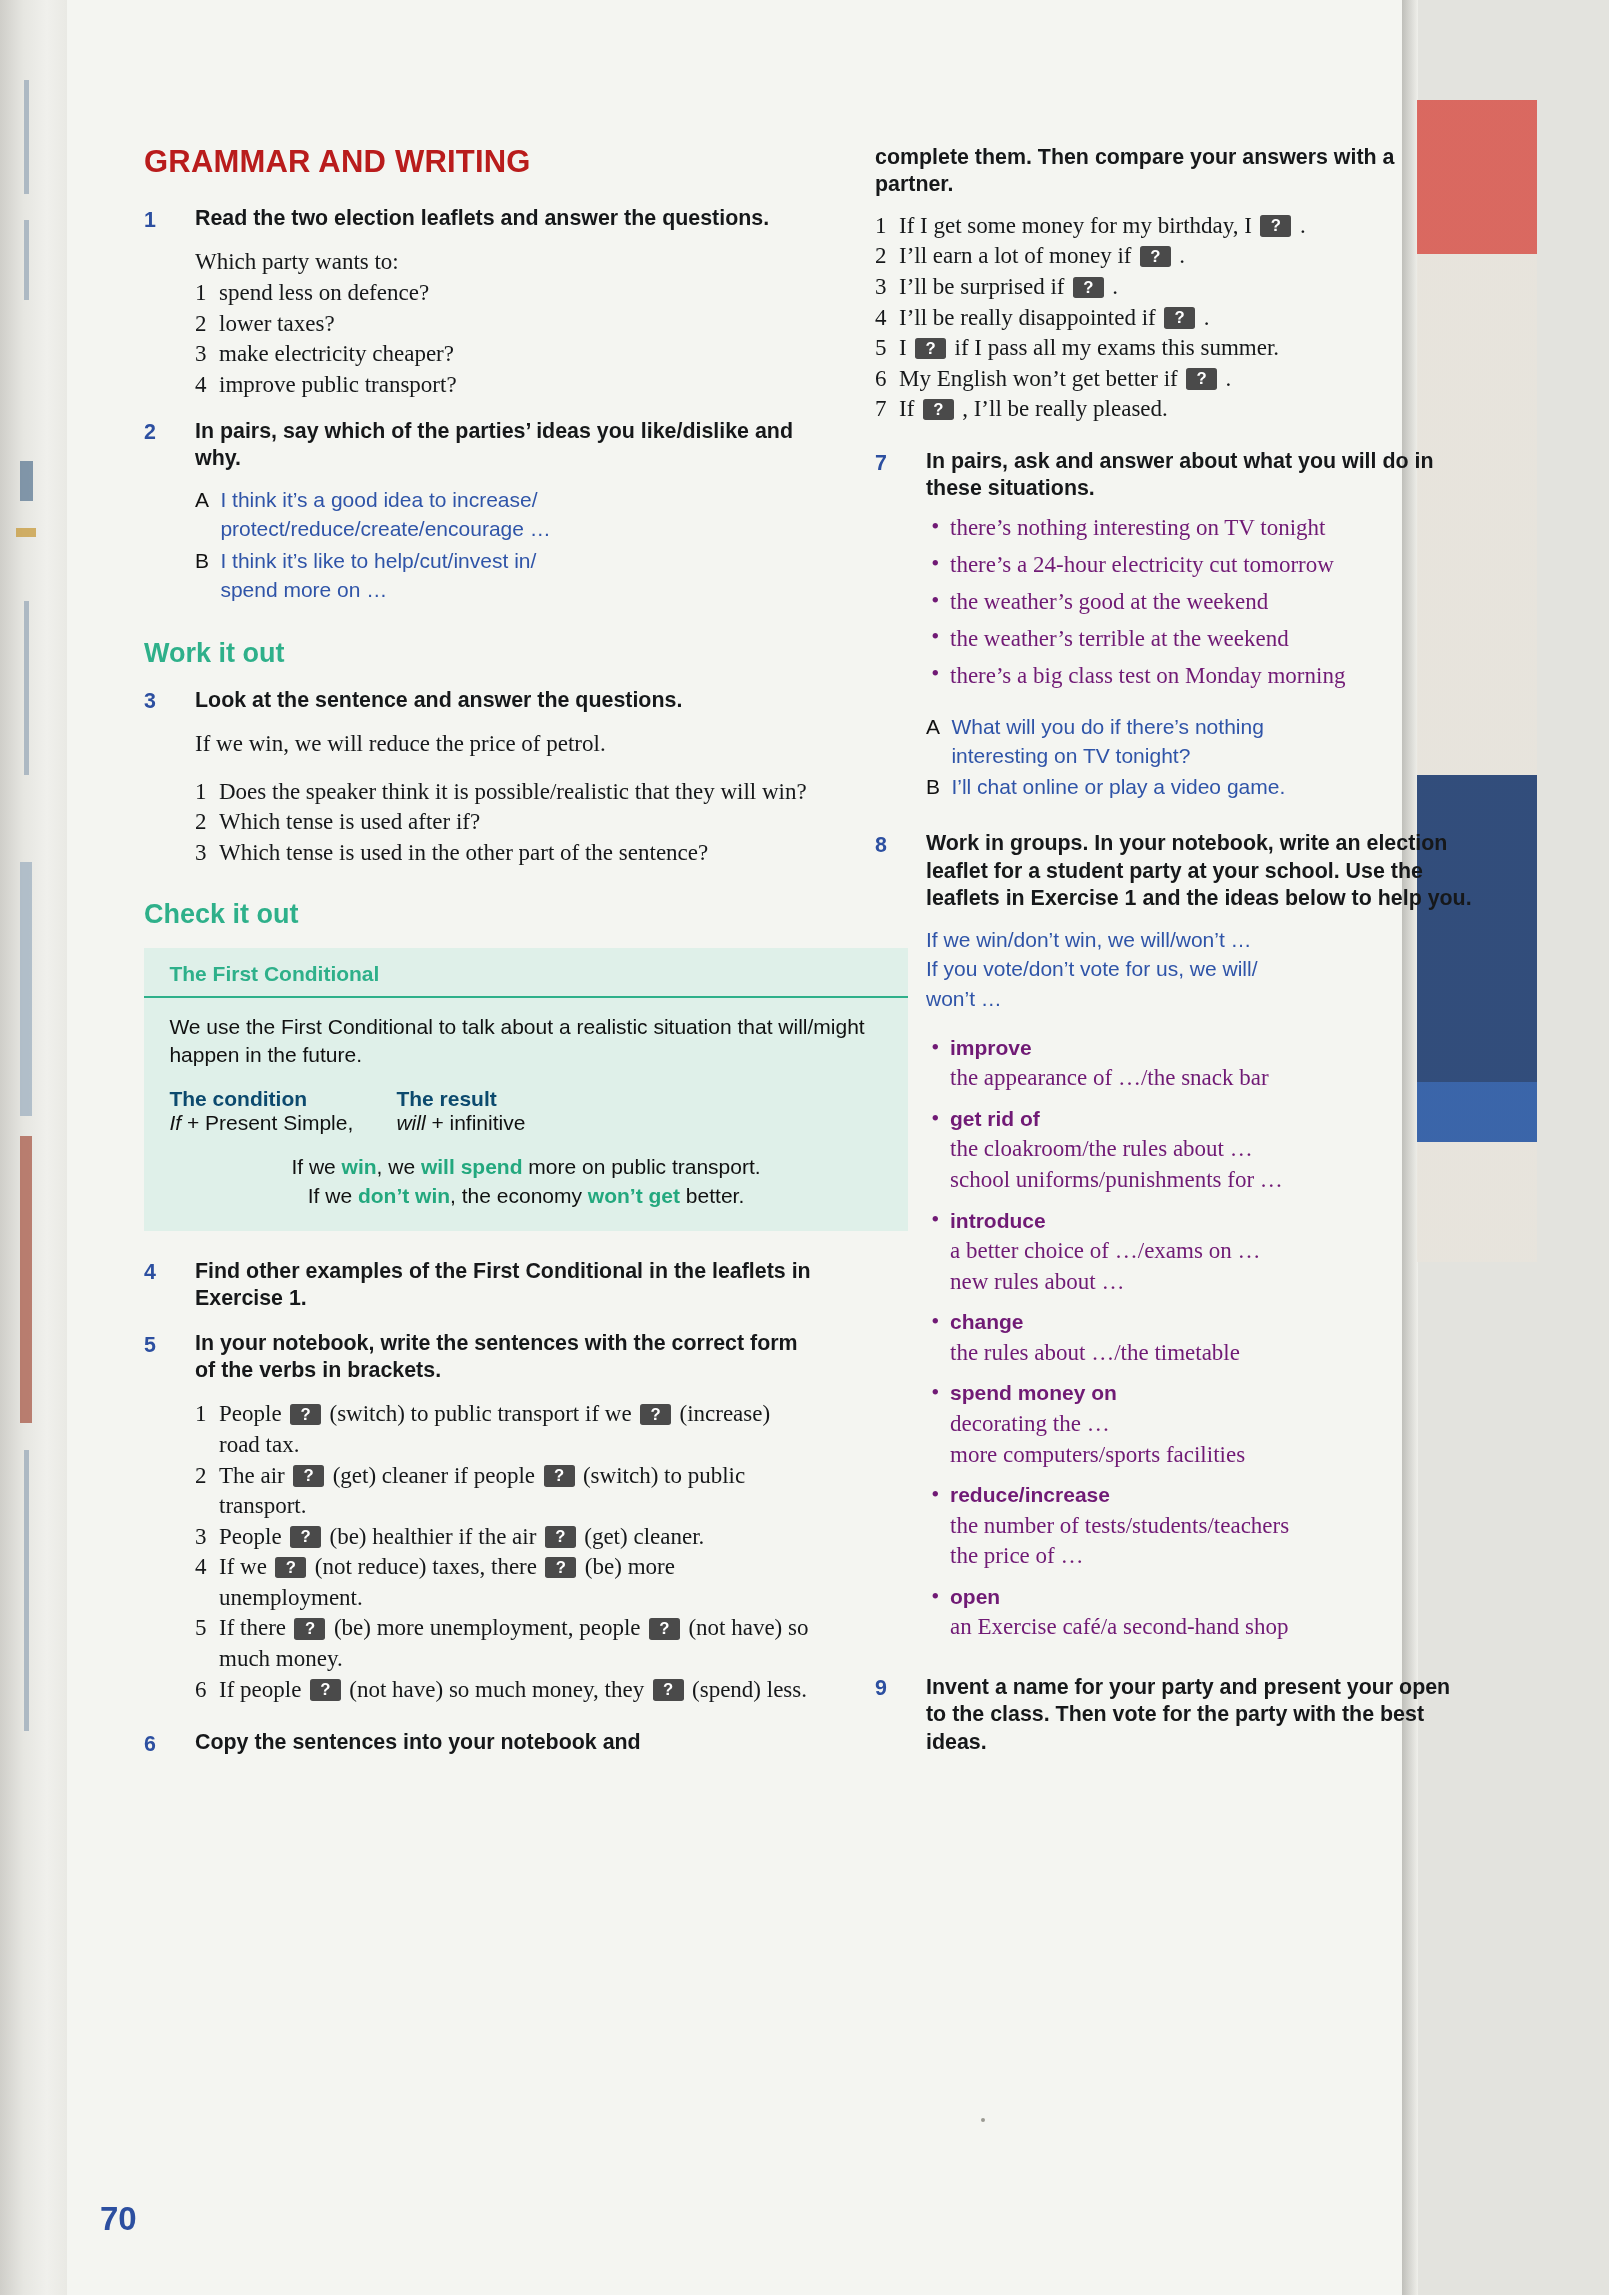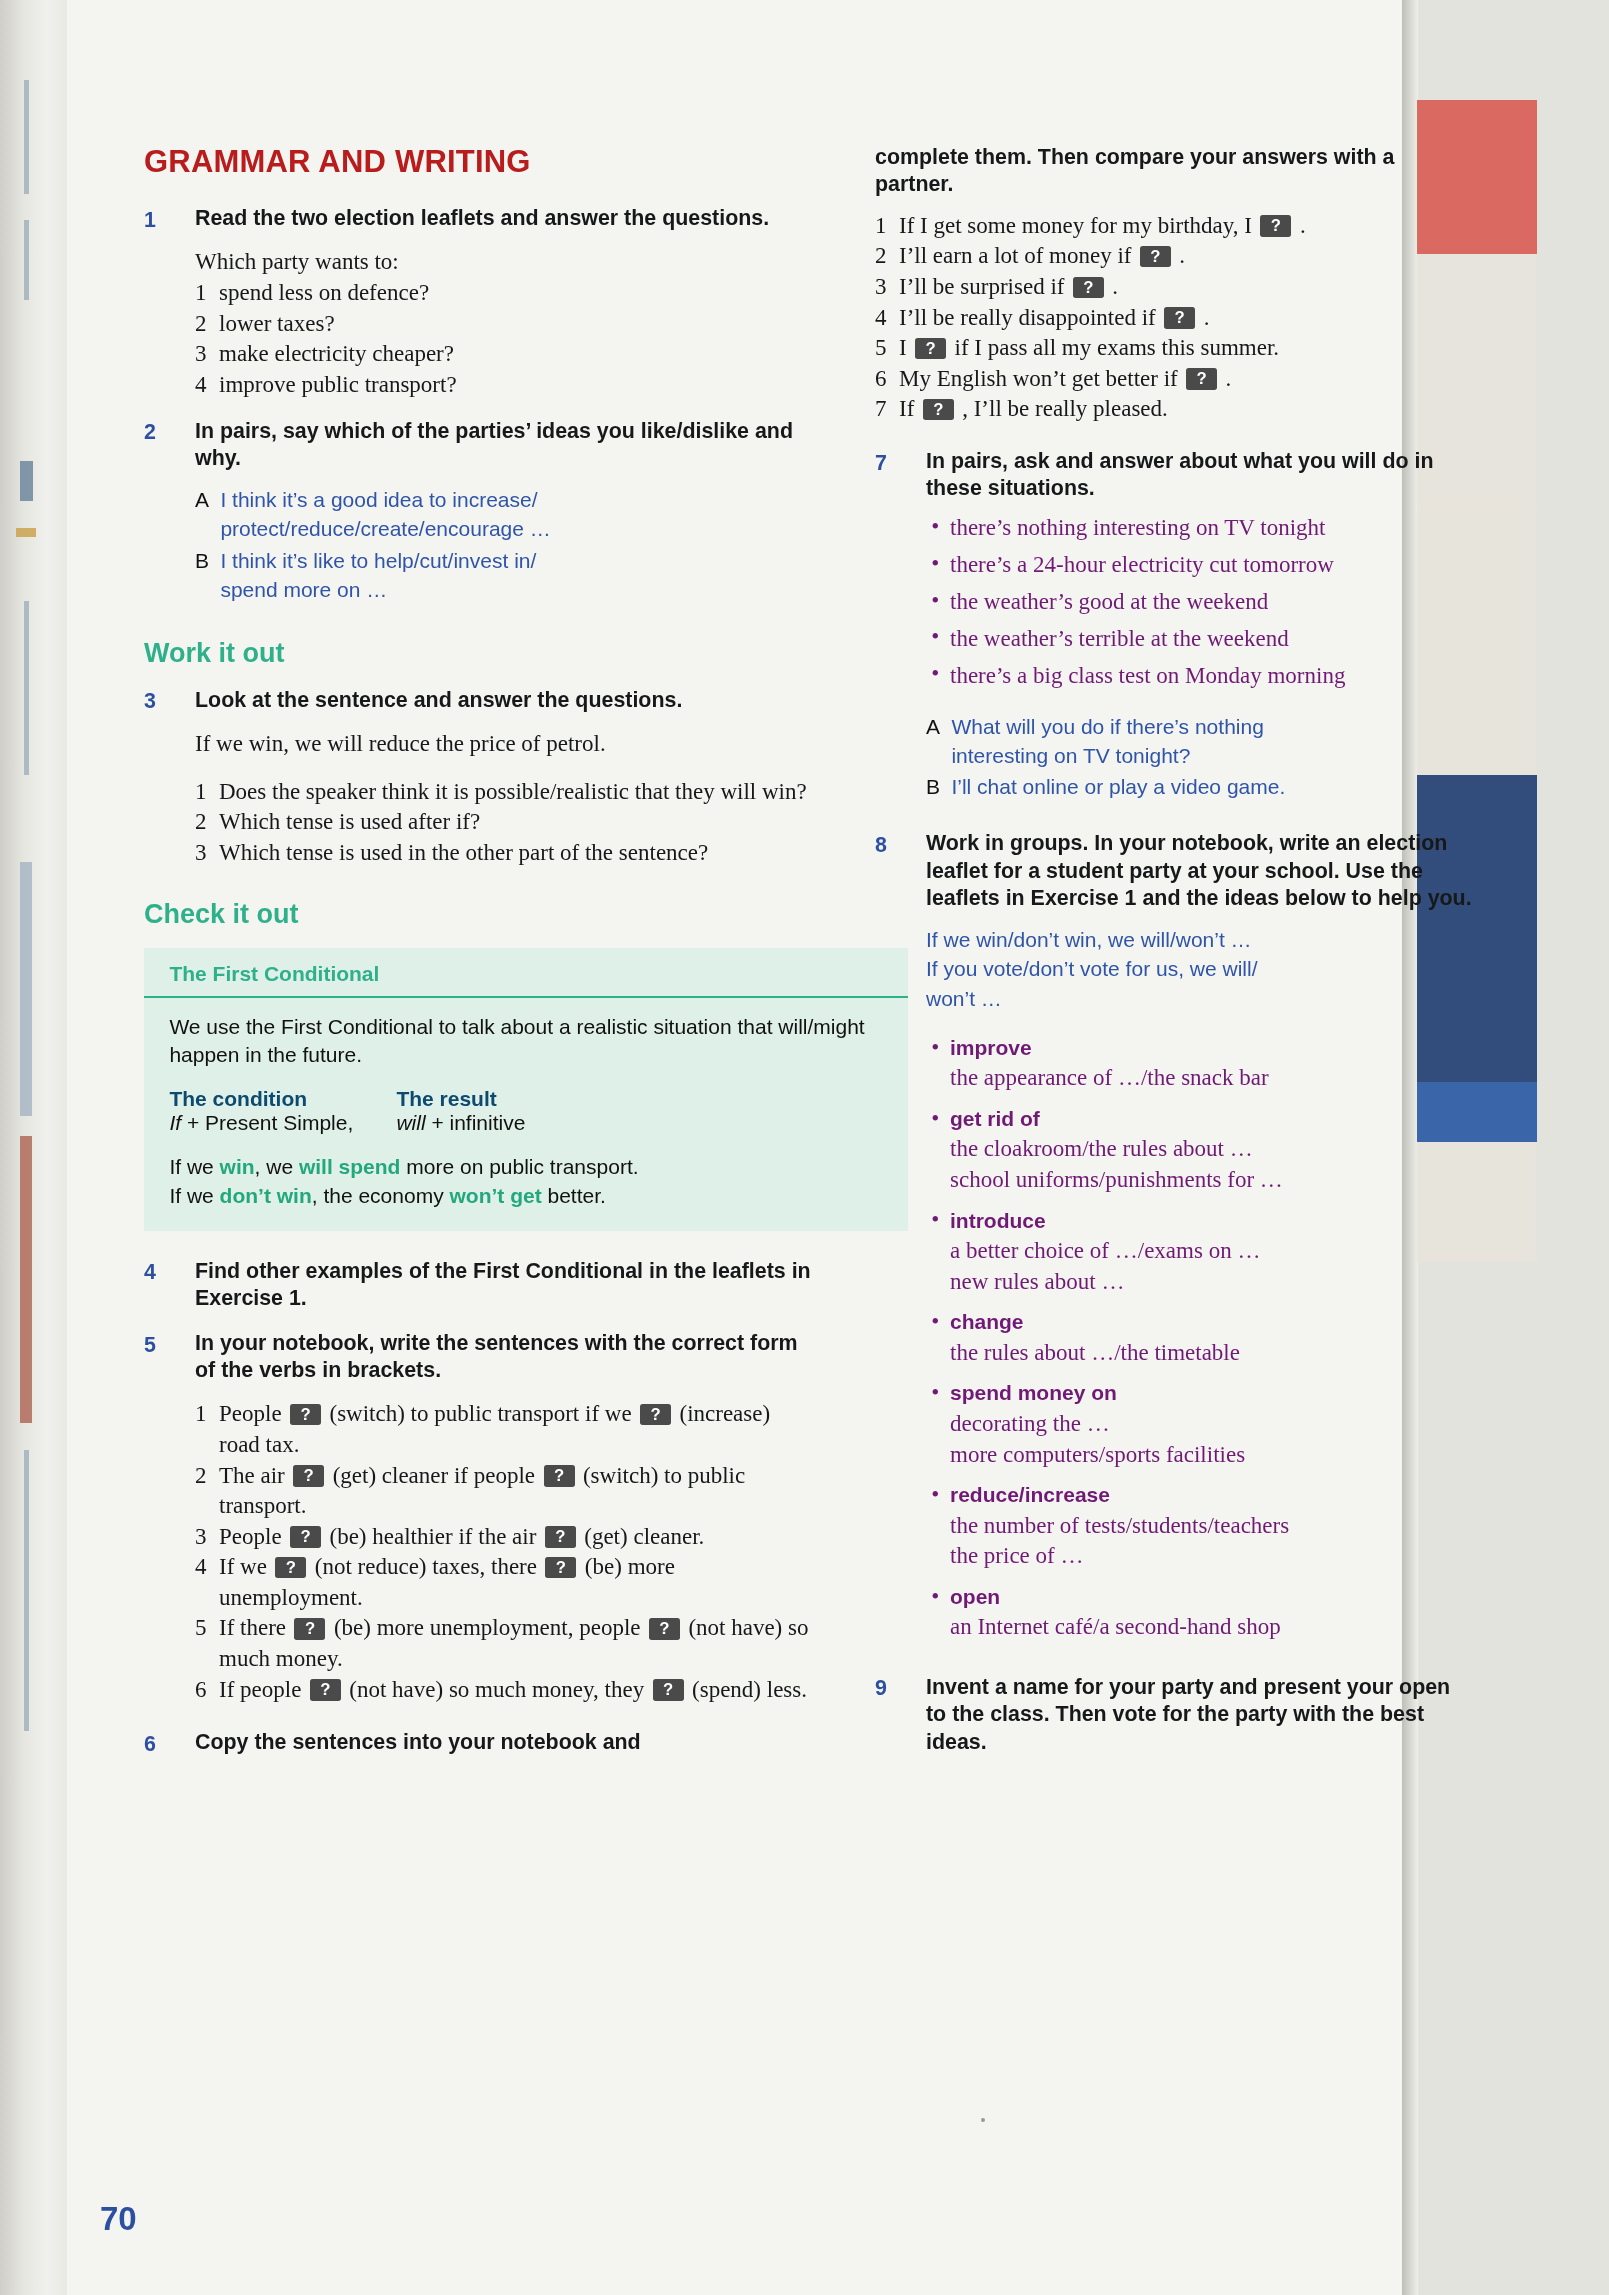--- a/index.html
+++ b/index.html
@@ -142,21 +142,21 @@
     font-size:21px;
     line-height:1.35;
     color:#111;
     padding:14.7px 25.4px 0 25.4px;
   }
   .cb-cols { display:flex; padding:17.4px 25.4px 0 25.4px; }
   .cb-cols .c1 { width:227px; }
   .cb-cols .c2 { flex:1; }
   .cb-cols b { font-family:"Liberation Sans", sans-serif; font-size:21px; color:#0c4a6e;text-align:right; }
   .cb-cols .sub { font-family:"Liberation Sans", sans-serif; font-size:21px; color:#111; }
-  .cb-ex { padding:17.4px 25.4px 0 25.4px; font-family:"Liberation Sans", sans-serif; font-size:21px; line-height:1.4; color:#111;}
+  .cb-ex { padding:17.4px 25.4px 0 25.4px; font-family:"Liberation Sans", sans-serif; font-size:21px; line-height:1.4; color:#111;text-align:center;}
   .g { color:#23a87e; font-weight:bold; }
 
   
   .gap {
     display:inline-block;
     background:#4a4a4a;
     color:#fff;
     font-family:"Liberation Sans", sans-serif;
     font-weight:bold;
     font-size:16.7px;
@@ -482,21 +482,21 @@
               <span>decorating the …</span><br>
               <span>more computers/sports facilities</span>
             </li>
             <li>
               <span class="hd">reduce/increase</span>
               <span>the number of tests/students/teachers</span><br>
               <span>the price of …</span>
             </li>
             <li>
               <span class="hd">open</span>
-              <span>an Internet café/a second-hand shop</span>
+              <span>an Exercise café/a second-hand shop</span>
             </li>
           </ul>
         </div>
       </div>
 
       <div class="ex" style="margin-top:20px;">
         <div class="ex-num">9</div>
         <div class="ex-body">
           <div class="ex-instr">Invent a name for your party and present your open to the class. Then vote for the party with the best ideas.</div>
         </div>

